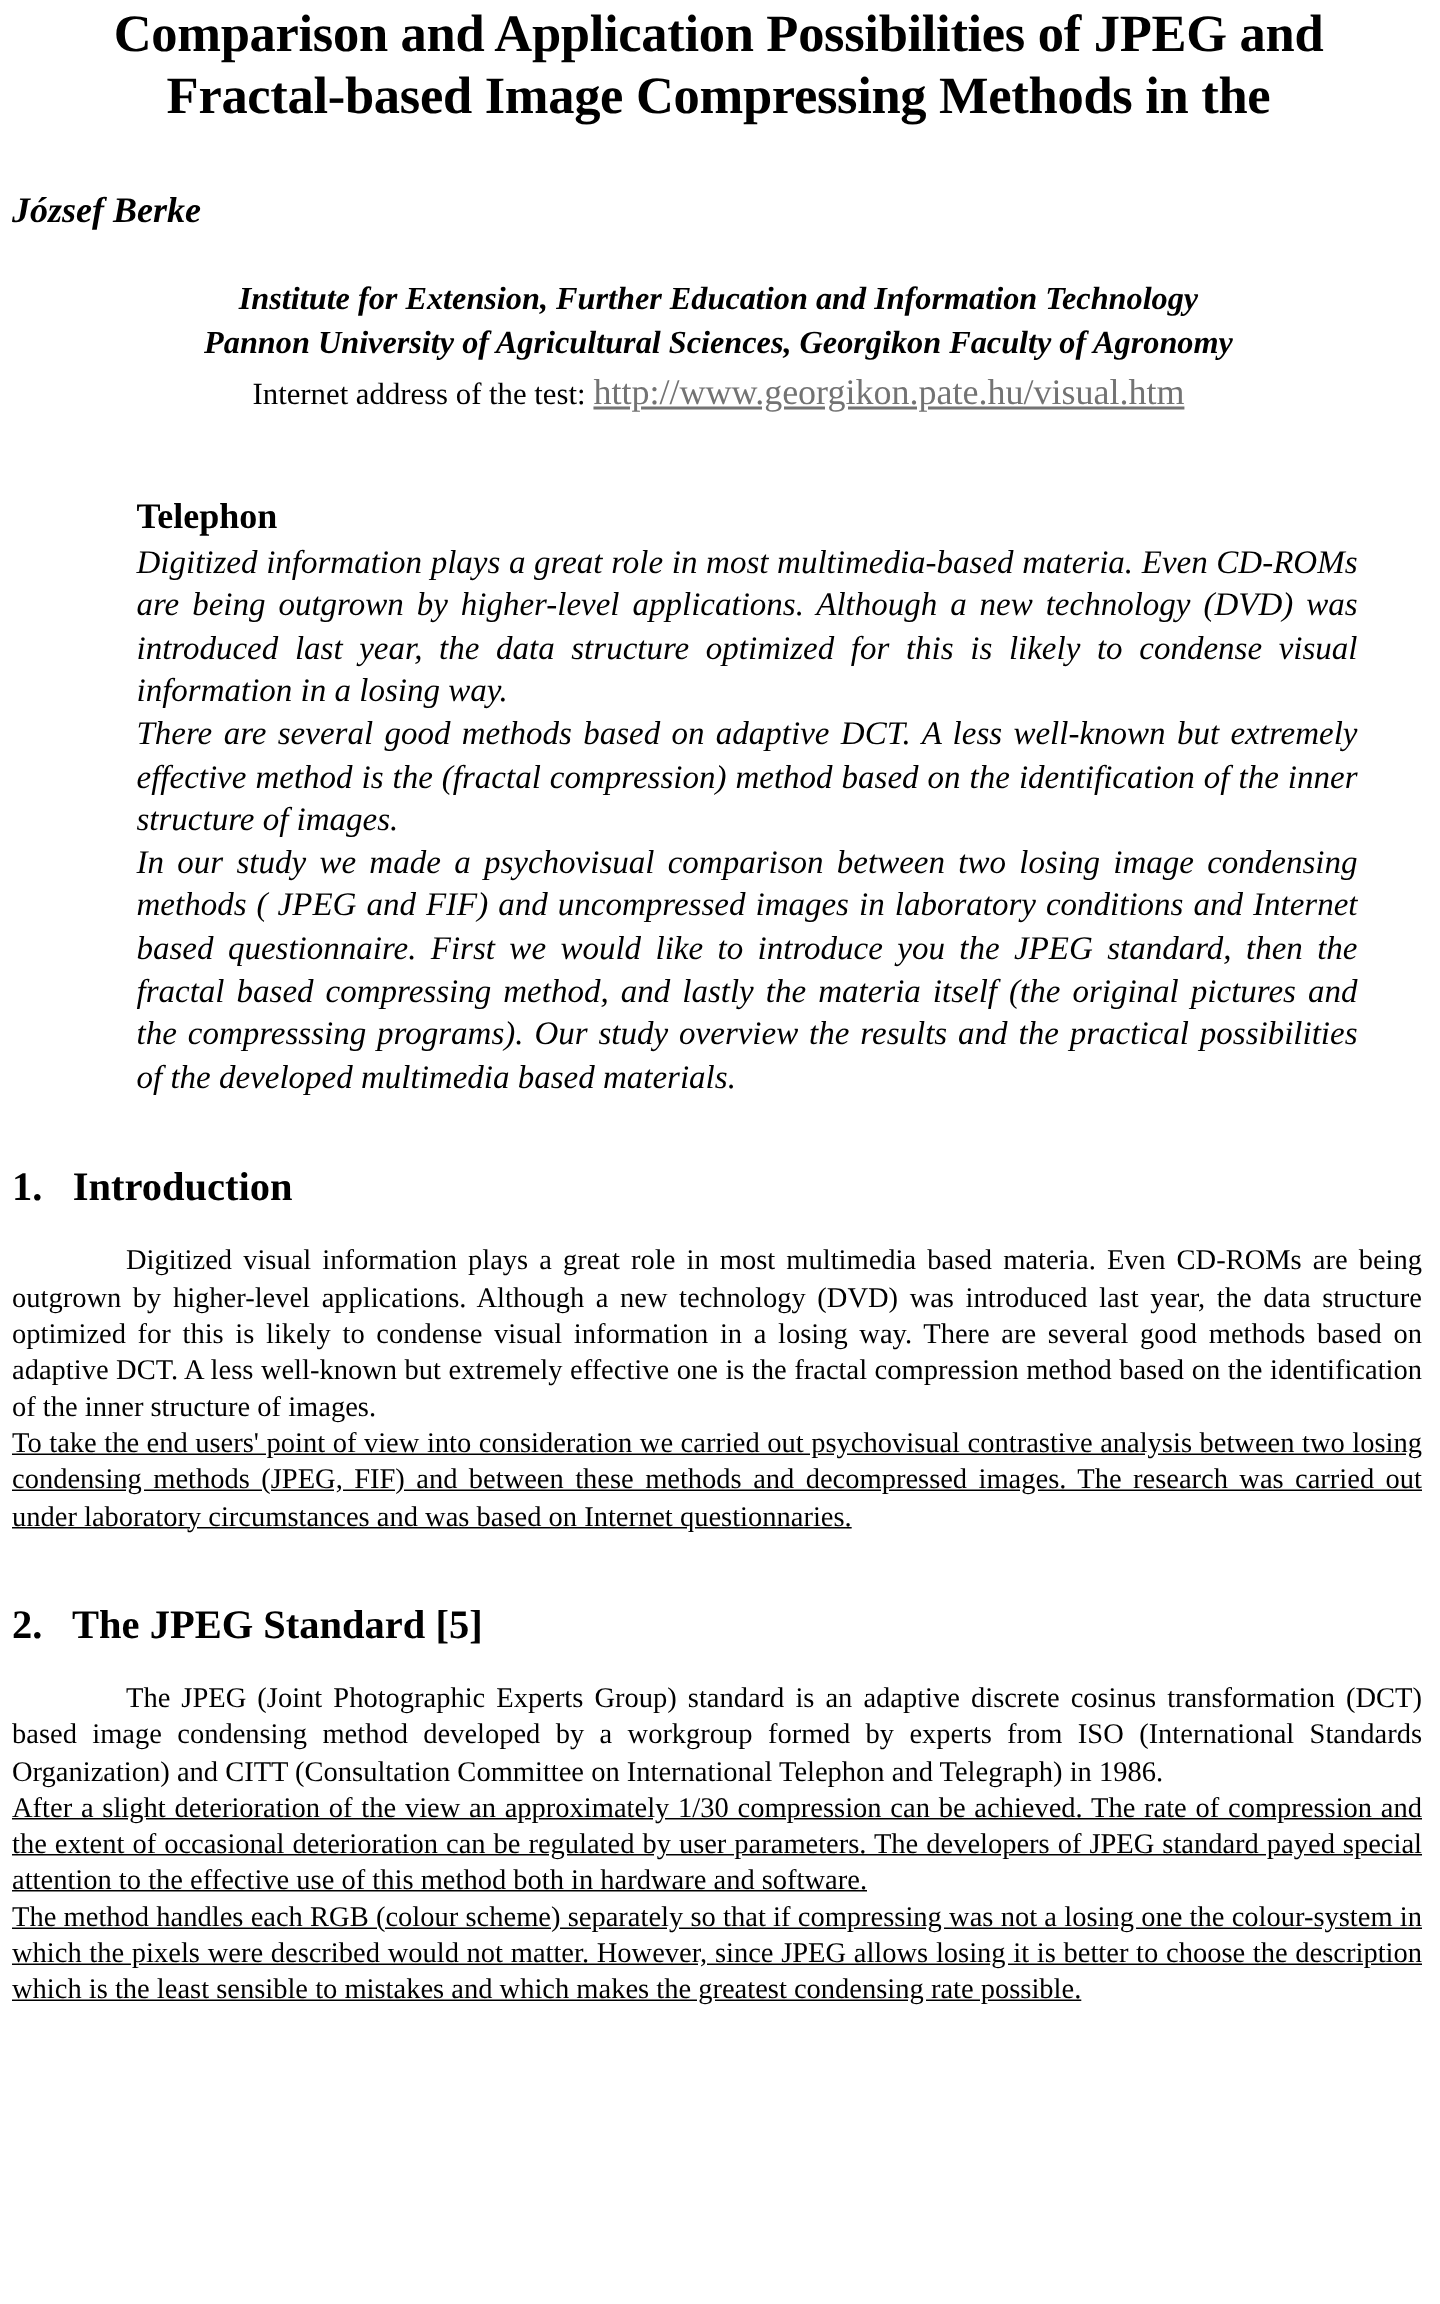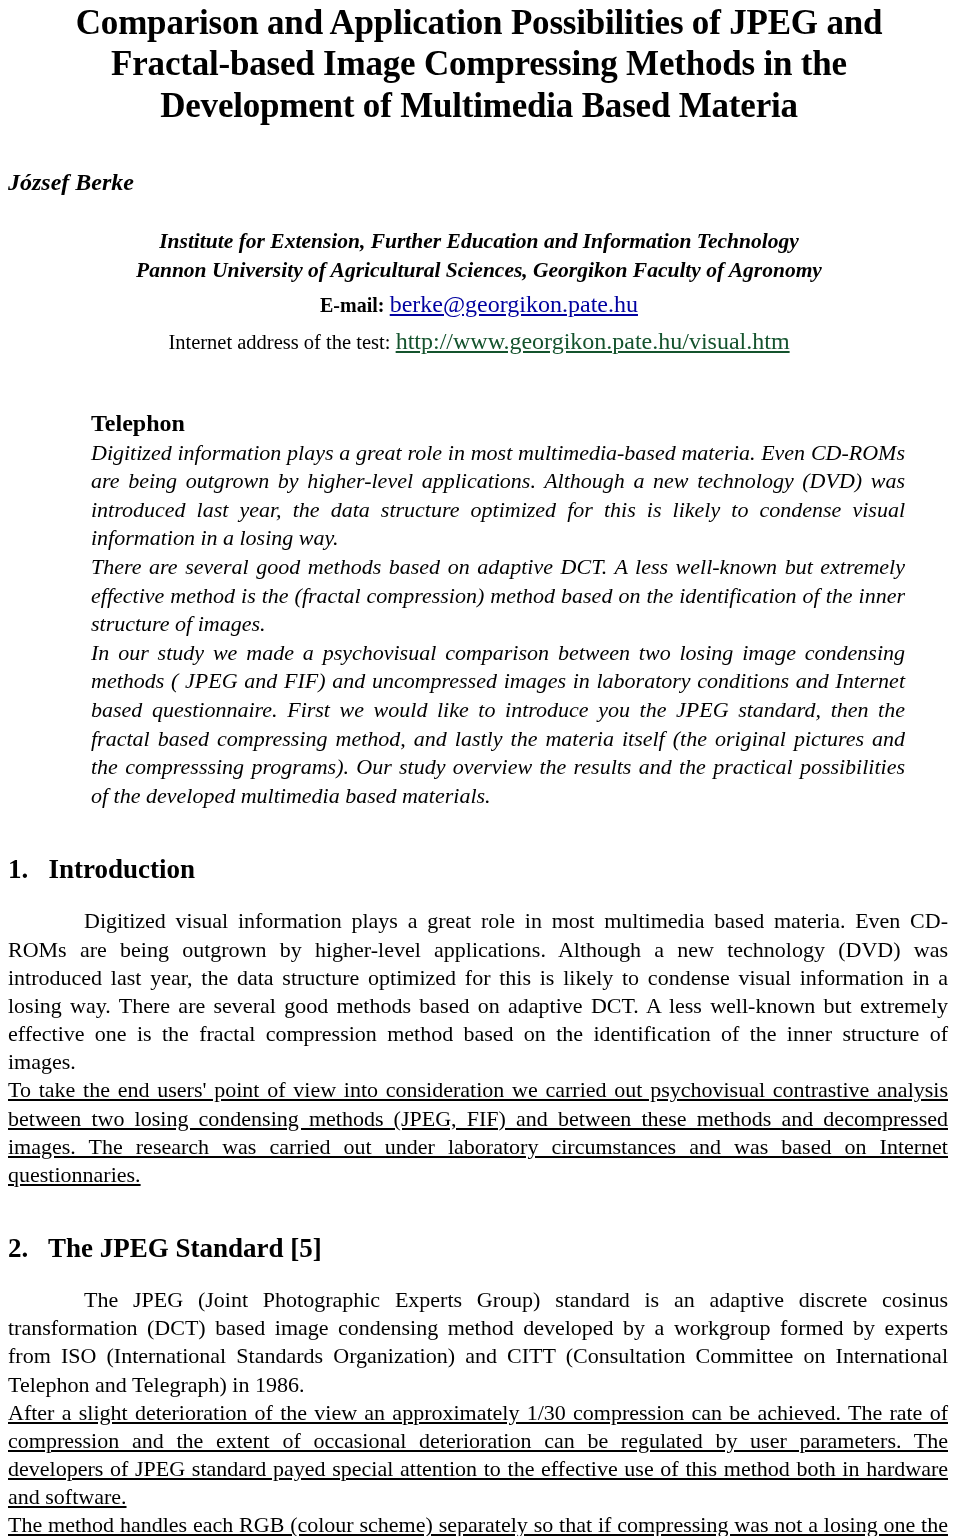--- a/index.html
+++ b/index.html
@@ -106,53 +106,49 @@
   .section-heading {
     font-weight: bold;
     font-size: 27px;
     line-height: 1.15;
     margin: 44px 0 0 0;
     padding-left: 0;
     white-space: pre;
   }
 
   .body-para {
-    font-size: 22px;
+    font-size: 19px;
     line-height: 1.28;
     text-align: justify;
     margin: 22px 0 0 0;
     padding-right: 2px;
   }
   .body-para.tight { margin-top: 0; text-decoration: underline; }
   .body-para.indent { text-indent: 76px; }
 </style>
 </head>
 <body>
 
 <div class="page">
 
   <h1 class="doc-title">
     <span class="tline">Comparison and Application Possibilities of JPEG and</span>
     <span class="tline">Fractal-based Image Compressing Methods in the</span>
-    <span class="tline">Development of Multimedia Based Materia</span>
   </h1>
 
   <div class="author">József Berke</div>
 
   <div class="affiliation">
     <span class="aline">Institute for Extension, Further Education and Information Technology</span>
     <span class="aline">Pannon University of Agricultural Sciences, Georgikon Faculty of Agronomy</span>
   </div>
 
-  <div class="contact-line">
-    <span class="contact-label">E-mail:</span><span>&nbsp;</span><span class="weblink" style="color: rgb(0, 0, 160);">berke@georgikon.pate.hu</span>
-  </div>
 
   <div class="contact-line">
-    <span class="contact-label-plain">Internet address of the test:</span><span>&nbsp;</span><span class="weblink" style="color: #14532d;">http://www.georgikon.pate.hu/visual.htm</span>
+    <span class="contact-label-plain">Internet address of the test:</span><span>&nbsp;</span><span class="weblink" style="color: #737373;">http://www.georgikon.pate.hu/visual.htm</span>
   </div>
 
   <div class="abstract-block">
     <div class="abstract-heading">Telephon</div>
     <p class="abstract-para">Digitized information plays a great role in most multimedia-based materia. Even CD-ROMs are being outgrown by higher-level applications. Although a new technology (DVD) was introduced last year, the data structure  optimized for this is likely to condense visual information in a losing way.</p>
     <p class="abstract-para">There are several good methods based on adaptive DCT. A less well-known but extremely effective method is the (fractal compression) method based on the identification of the inner structure of images.</p>
     <p class="abstract-para">In our study we made a psychovisual comparison between two losing image condensing methods ( JPEG and FIF) and uncompressed images in laboratory conditions and Internet based questionnaire. First we would like to introduce you the JPEG standard, then the fractal based compressing method, and lastly  the materia itself (the original pictures and the compresssing programs). Our study overview the results and the practical possibilities of the developed multimedia based materials.</p>
   </div>
 
   <h2 class="section-heading">1.   Introduction</h2>

